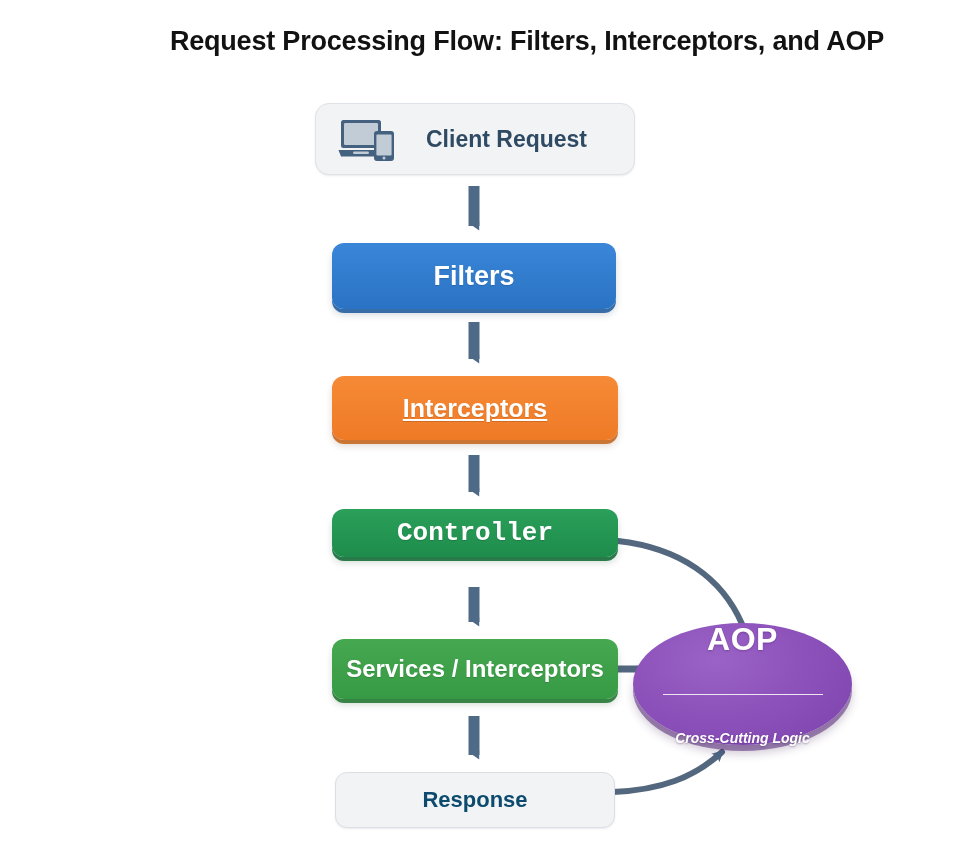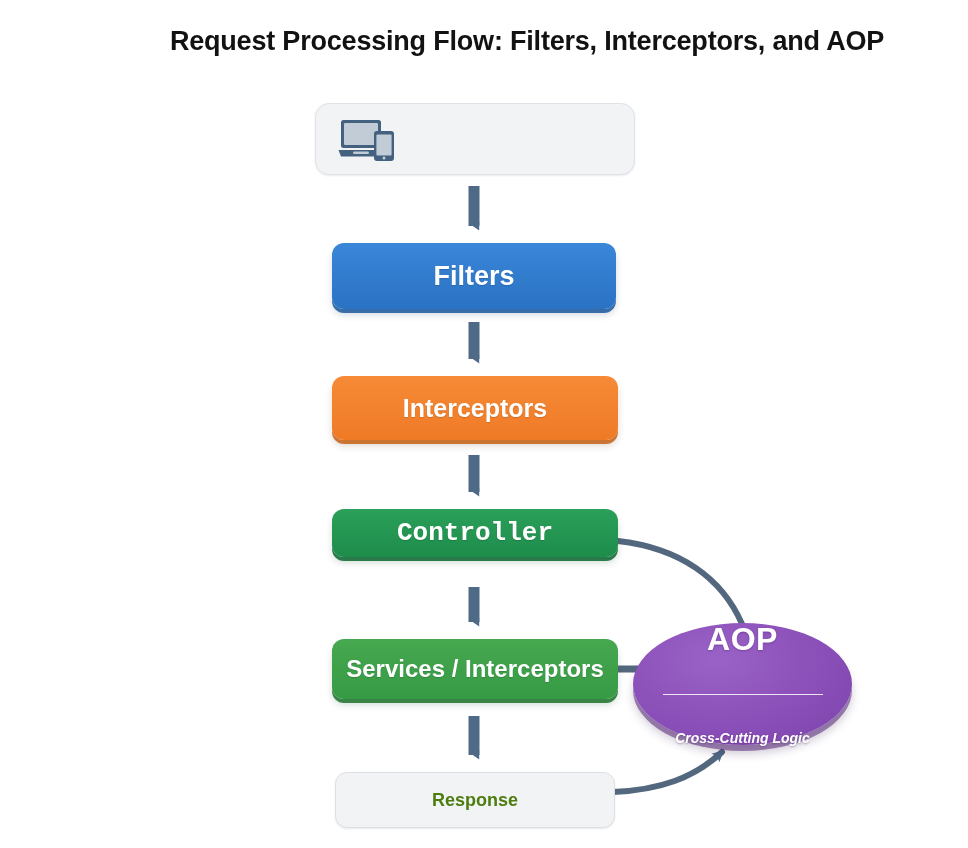--- a/index.html
+++ b/index.html
@@ -114,38 +114,38 @@
     box-shadow: 0 4px 0 rgba(38,120,52,0.9), 0 6px 7px rgba(20,70,35,0.18);
   }
   #node-filters .label,
   #node-interceptors .label,
   #node-controller .label,
   #node-services .label {
     color: #ffffff;
     text-shadow: 0 1px 1px rgba(0,0,0,0.15);
   }
   #node-filters .label { font-size: 27px; }
-  #node-interceptors .label { font-size: 25px; }
+  #node-interceptors .label { font-size: 25px; text-decoration: underline; }
   #node-controller .label { font-size: 26px; }
   #node-services .label { font-size: 24px; }
 
   
   #node-response {
     left: 335px;
     top: 772px;
     width: 280px;
     height: 56px;
     background: #f2f3f5;
     border: 1px solid #dcdfe3;
     border-radius: 12px;
     box-shadow: 0 1px 2px rgba(40,55,75,0.10);
   }
   #node-response .label {
-    font-size: 18px;
-    color: #4d7c0f;
+    font-size: 22px;
+    color: #0c4a6e;
     font-weight: bold;
   }
 
   
   #node-aop {
     position: absolute;
     left: 633px;
     top: 623px;
     width: 219px;
     height: 122px;
@@ -234,20 +234,21 @@
     <rect x="3" y="4" width="40" height="28" rx="2.5" fill="#44617f"></rect>
     <rect x="6" y="7" width="34" height="22" rx="1.2" fill="#c2ccd6"></rect>
 
     <path d="M 0.5 34 L 45.5 34 L 43 40.5 L 3 40.5 Z" fill="#44617f"></path>
     <rect x="15" y="35.6" width="16" height="2.4" rx="1.2" fill="#c2ccd6"></rect>
 
     <rect x="36" y="15" width="20" height="30" rx="3" fill="#44617f"></rect>
     <rect x="38.4" y="18.6" width="15.2" height="21" rx="1" fill="#c2ccd6"></rect>
     <circle cx="46" cy="42" r="1.5" fill="#c2ccd6"></circle>
   </svg>
+  <span class="label">Client Request</span>
 </div>
 
 <div class="node" id="node-filters">
   <span class="label">Filters</span>
 </div>
 
 <div class="node" id="node-interceptors">
   <span class="label">Interceptors</span>
 </div>
 

